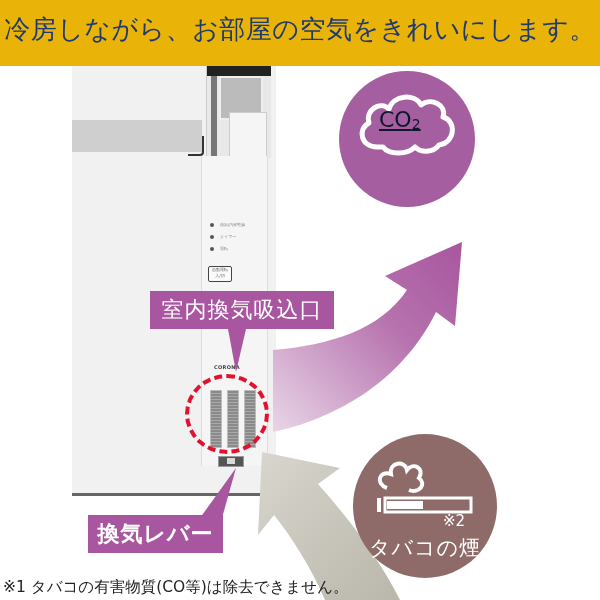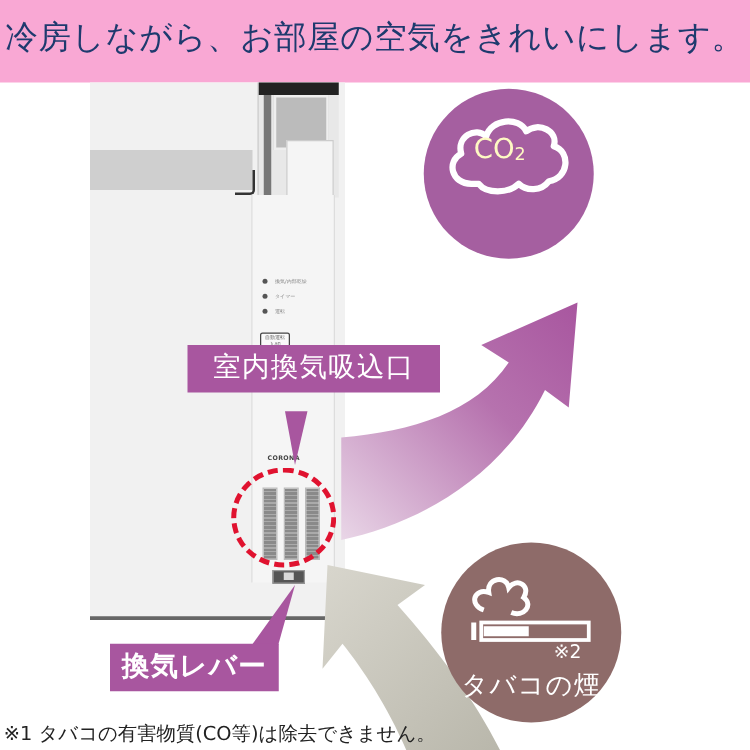--- a/index.html
+++ b/index.html
@@ -1,17 +1,17 @@
 <!DOCTYPE html>
 <html><head>
 <meta charset="utf-8">
 <style>
   html, body { margin:0; padding:0; }
   body { width:600px; height:600px; position:relative; overflow:hidden; background:#ffffff; font-family:"DejaVu Sans", sans-serif; }
-  .header { position:absolute; left:0; top:0; width:600px; height:66px; background:#f9a8d4; }
+  .header { position:absolute; left:0; top:0; width:600px; height:66px; background:#eab308; }
   .header-title { position:absolute; left:0; top:12px; width:600px; text-align:center; font-size:26px; color:#1e3a6e; letter-spacing:0.5px; white-space:nowrap; }
   .unit { position:absolute; left:72px; top:66px; width:204px; height:430px; background:#f1f1f1; }
   .unit-bottom-line { position:absolute; left:72px; top:493px; width:204px; height:3px; background:#666; }
   .unit-tray { position:absolute; left:72px; top:120px; width:130px; height:32px; background:#cfcfcf; }
   .unit-tray-edge { position:absolute; left:188px; top:136px; width:14px; height:18px; border-right:2px solid #333; border-bottom:2px solid #333; border-bottom-right-radius:4px; }
   .panel { position:absolute; left:201px; top:156px; width:65px; height:310px; background:#f5f5f5; border-left:1px solid #ddd; border-right:1px solid #ddd; }
   .top-slot { position:absolute; left:206px; top:66px; width:64px; height:92px; background:#e8e8e8; border-left:1px solid #ccc; }
   .top-slot .dark { position:absolute; left:0; top:0; width:64px; height:10px; background:#222; }
   .top-slot .inner { position:absolute; left:12px; top:10px; width:40px; height:40px; background:#bbb; border:2px solid #eee; }
   .top-slot .inner2 { position:absolute; left:22px; top:46px; width:36px; height:44px; background:#f5f5f5; border:1px solid #ccc; }
@@ -20,25 +20,25 @@
   .indicator .dot { width:4px; height:4px; border-radius:50%; background:#555; }
   .indicator .lbl { font-size:4px; color:#888; }
   .auto-btn { position:absolute; left:208px; top:266px; width:22px; height:14px; border:1px solid #444; border-radius:2px; background:#fafafa; font-size:4px; color:#666; text-align:center; line-height:6px; }
   .brand { position:absolute; left:214px; top:364px; font-size:5px; font-weight:bold; color:#444; letter-spacing:0.3px; }
   .vent { position:absolute; top:390px; width:10px; height:56px; background:repeating-linear-gradient(to bottom,#8a8a8a 0 2px,#aaa 2px 3px); border:1px solid #bbb; }
   .lever { position:absolute; left:218px; top:456px; width:24px; height:9px; background:#555; border:1px solid #999; }
   .lever .knob { position:absolute; left:8px; top:1px; width:8px; height:6px; background:#d9d9d9; }
   .dash-circle { position:absolute; left:185px; top:374px; width:84px; height:80px; border:4px dashed #e0122f; border-radius:50%; box-sizing:border-box; }
   svg.arrows { position:absolute; left:0; top:0; }
   .callout { position:absolute; background:#a8569f; color:#fff; white-space:nowrap; }
-  .callout-intake { left:150px; top:276px; width:202px; height:38px; font-size:22px; line-height:38px; text-align:center; letter-spacing:1px; }
+  .callout-intake { left:150px; top:291px; width:184px; height:38px; font-size:22px; line-height:38px; text-align:center; letter-spacing:1px; }
   .callout-lever { left:88px; top:515px; width:135px; height:38px; font-size:22px; line-height:38px; text-align:center; letter-spacing:1px;font-weight:bold; }
   .co2-circle { position:absolute; left:339px; top:71px; width:136px; height:136px; border-radius:50%; background:#a55fa0; }
   .co2-label { position:absolute; left:0; top:93px; width:136px; text-align:center; font-size:19px; color:#fff; letter-spacing:1px; }
-  .co2-text { position:absolute; left:40px; top:36px; font-size:22px; color:#fef9c3; }
+  .co2-text { position:absolute; left:40px; top:36px; font-size:22px; color:#0f172a;text-decoration:underline; }
   .co2-text sub { font-size:14px; vertical-align:baseline; position:relative; top:2px; }
   .smoke-circle { position:absolute; left:353px; top:434px; width:144px; height:144px; border-radius:50%; background:#8e6b69; }
   .smoke-note { position:absolute; left:90px; top:78px; font-size:15px; color:#fff; }
   .smoke-label { position:absolute; left:0; top:100px; width:144px; text-align:center; font-size:21px; color:#fff; letter-spacing:1px; }
   .footnote { position:absolute; left:3px; top:577px; font-size:15.5px; color:#222; white-space:nowrap;text-align:right; }
 </style>
 </head>
 <body>
 
 <div class="header">

